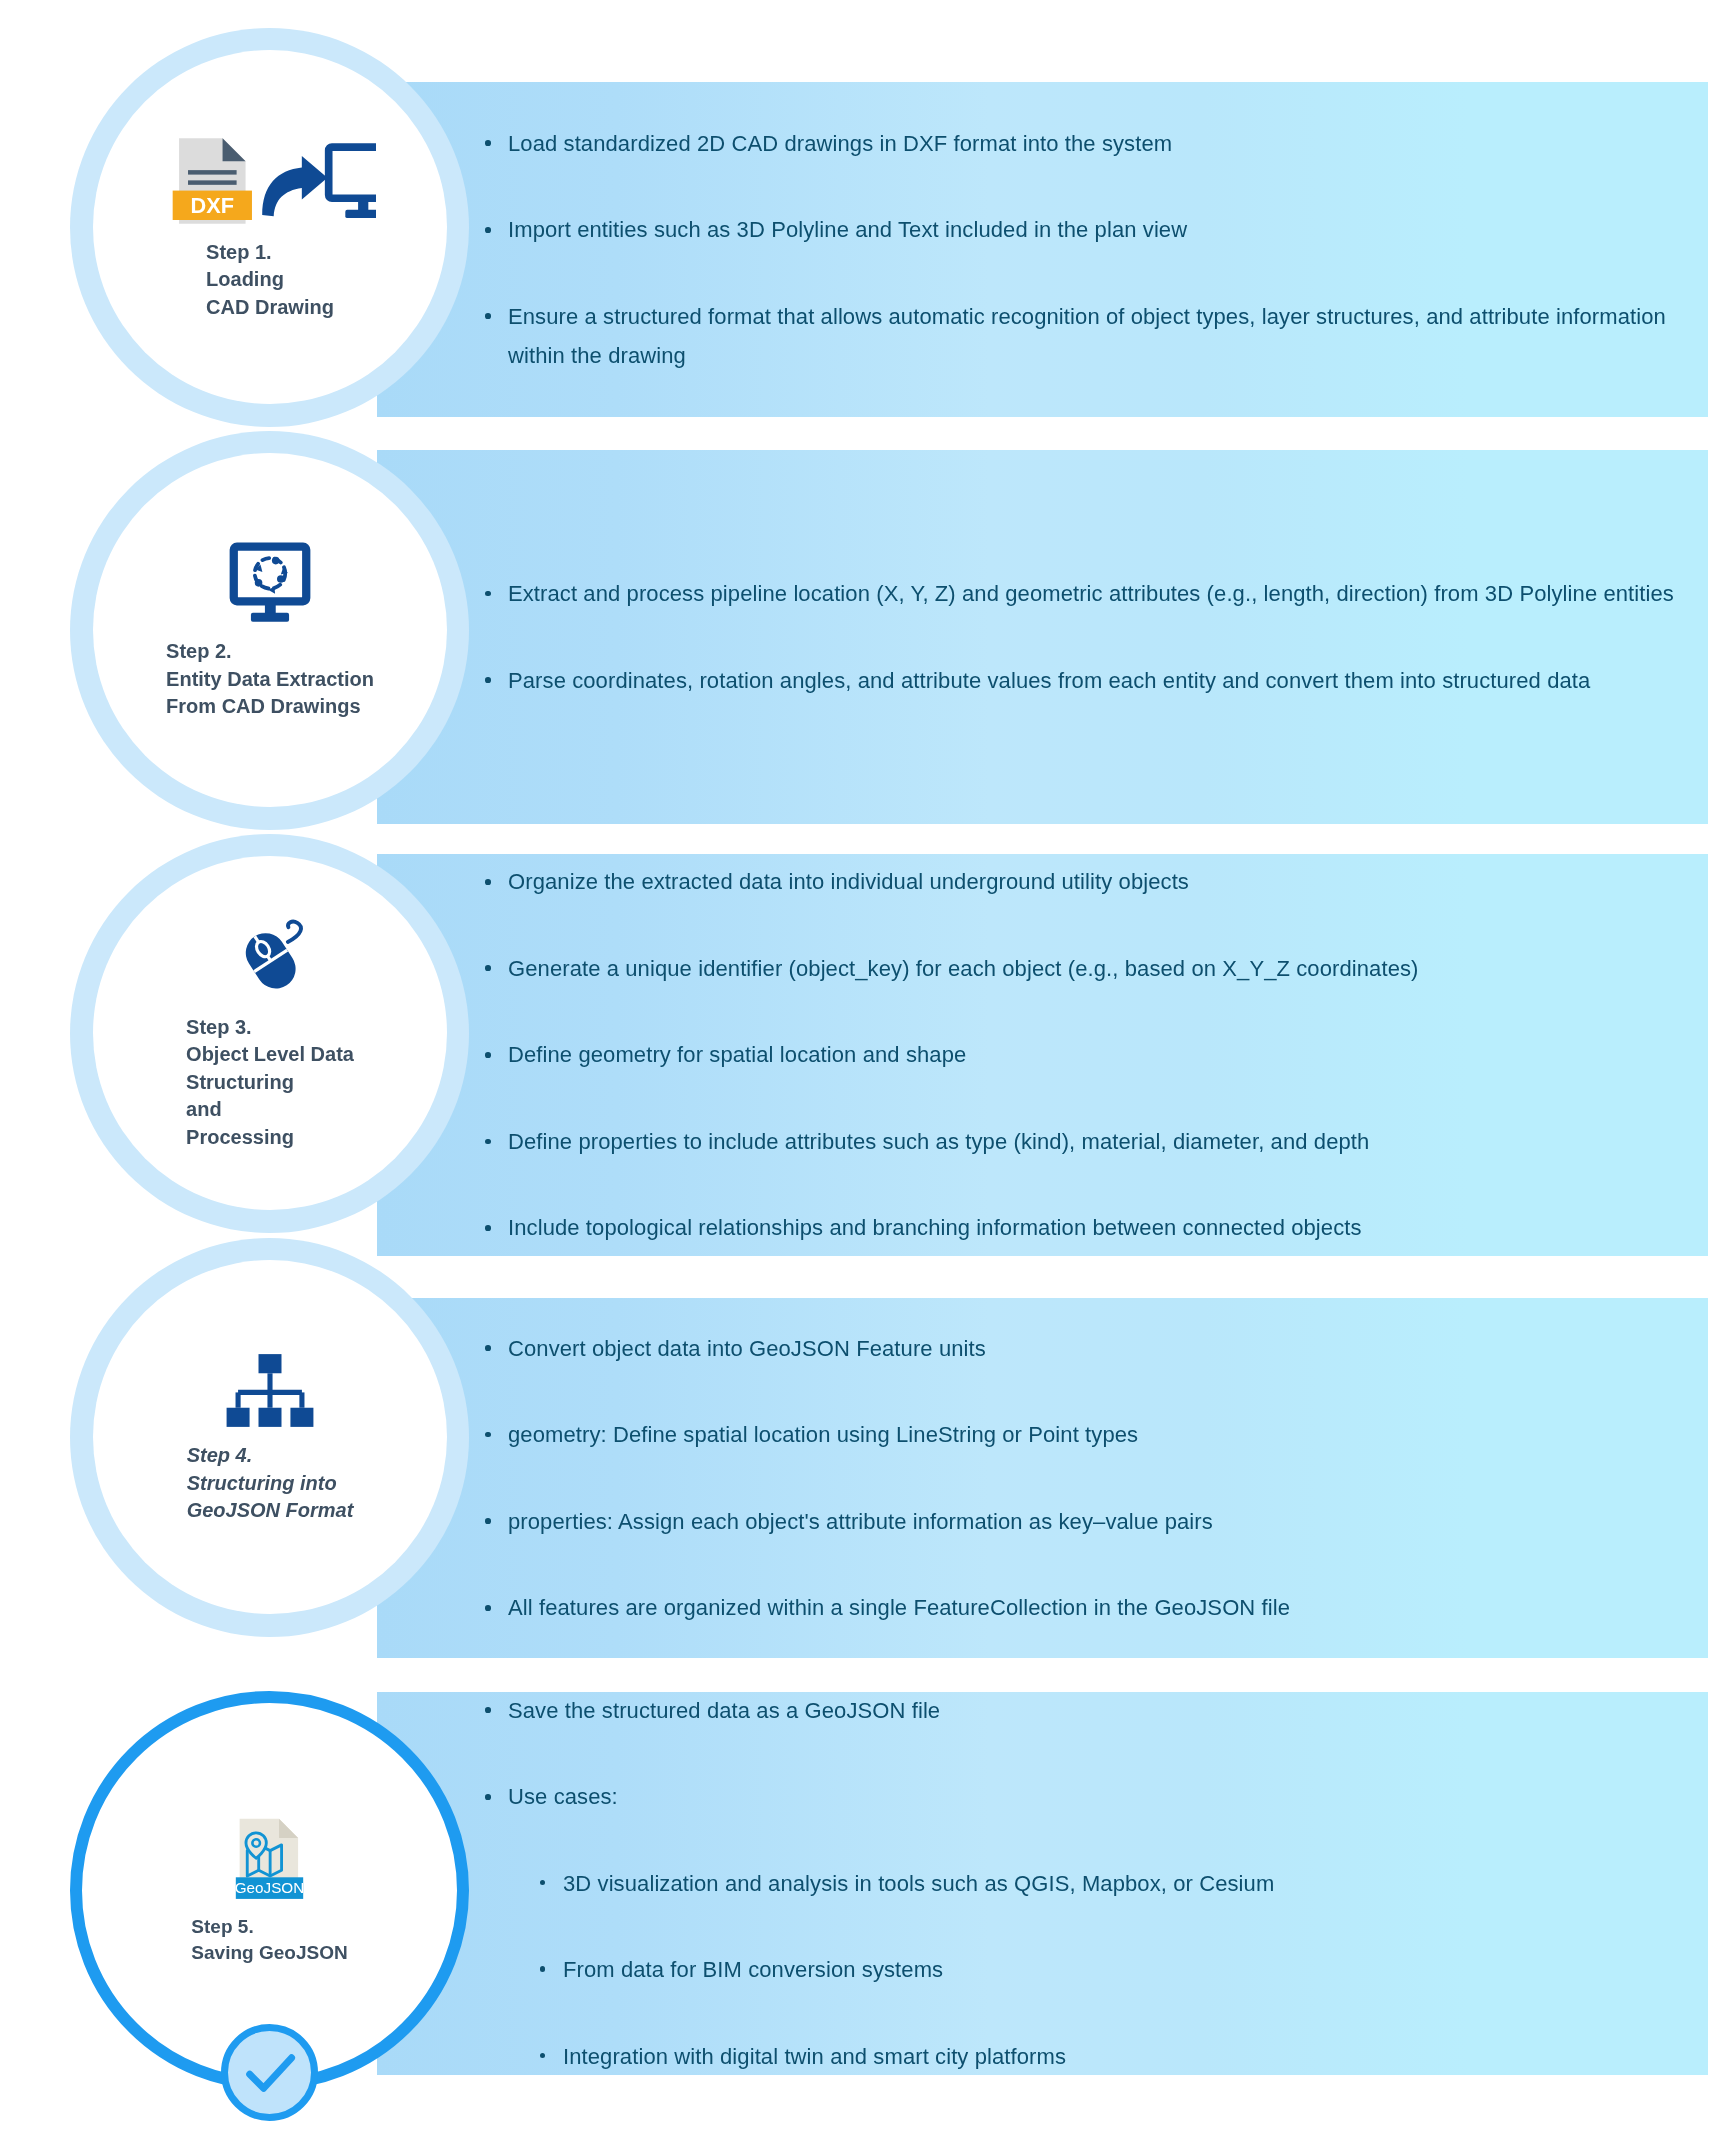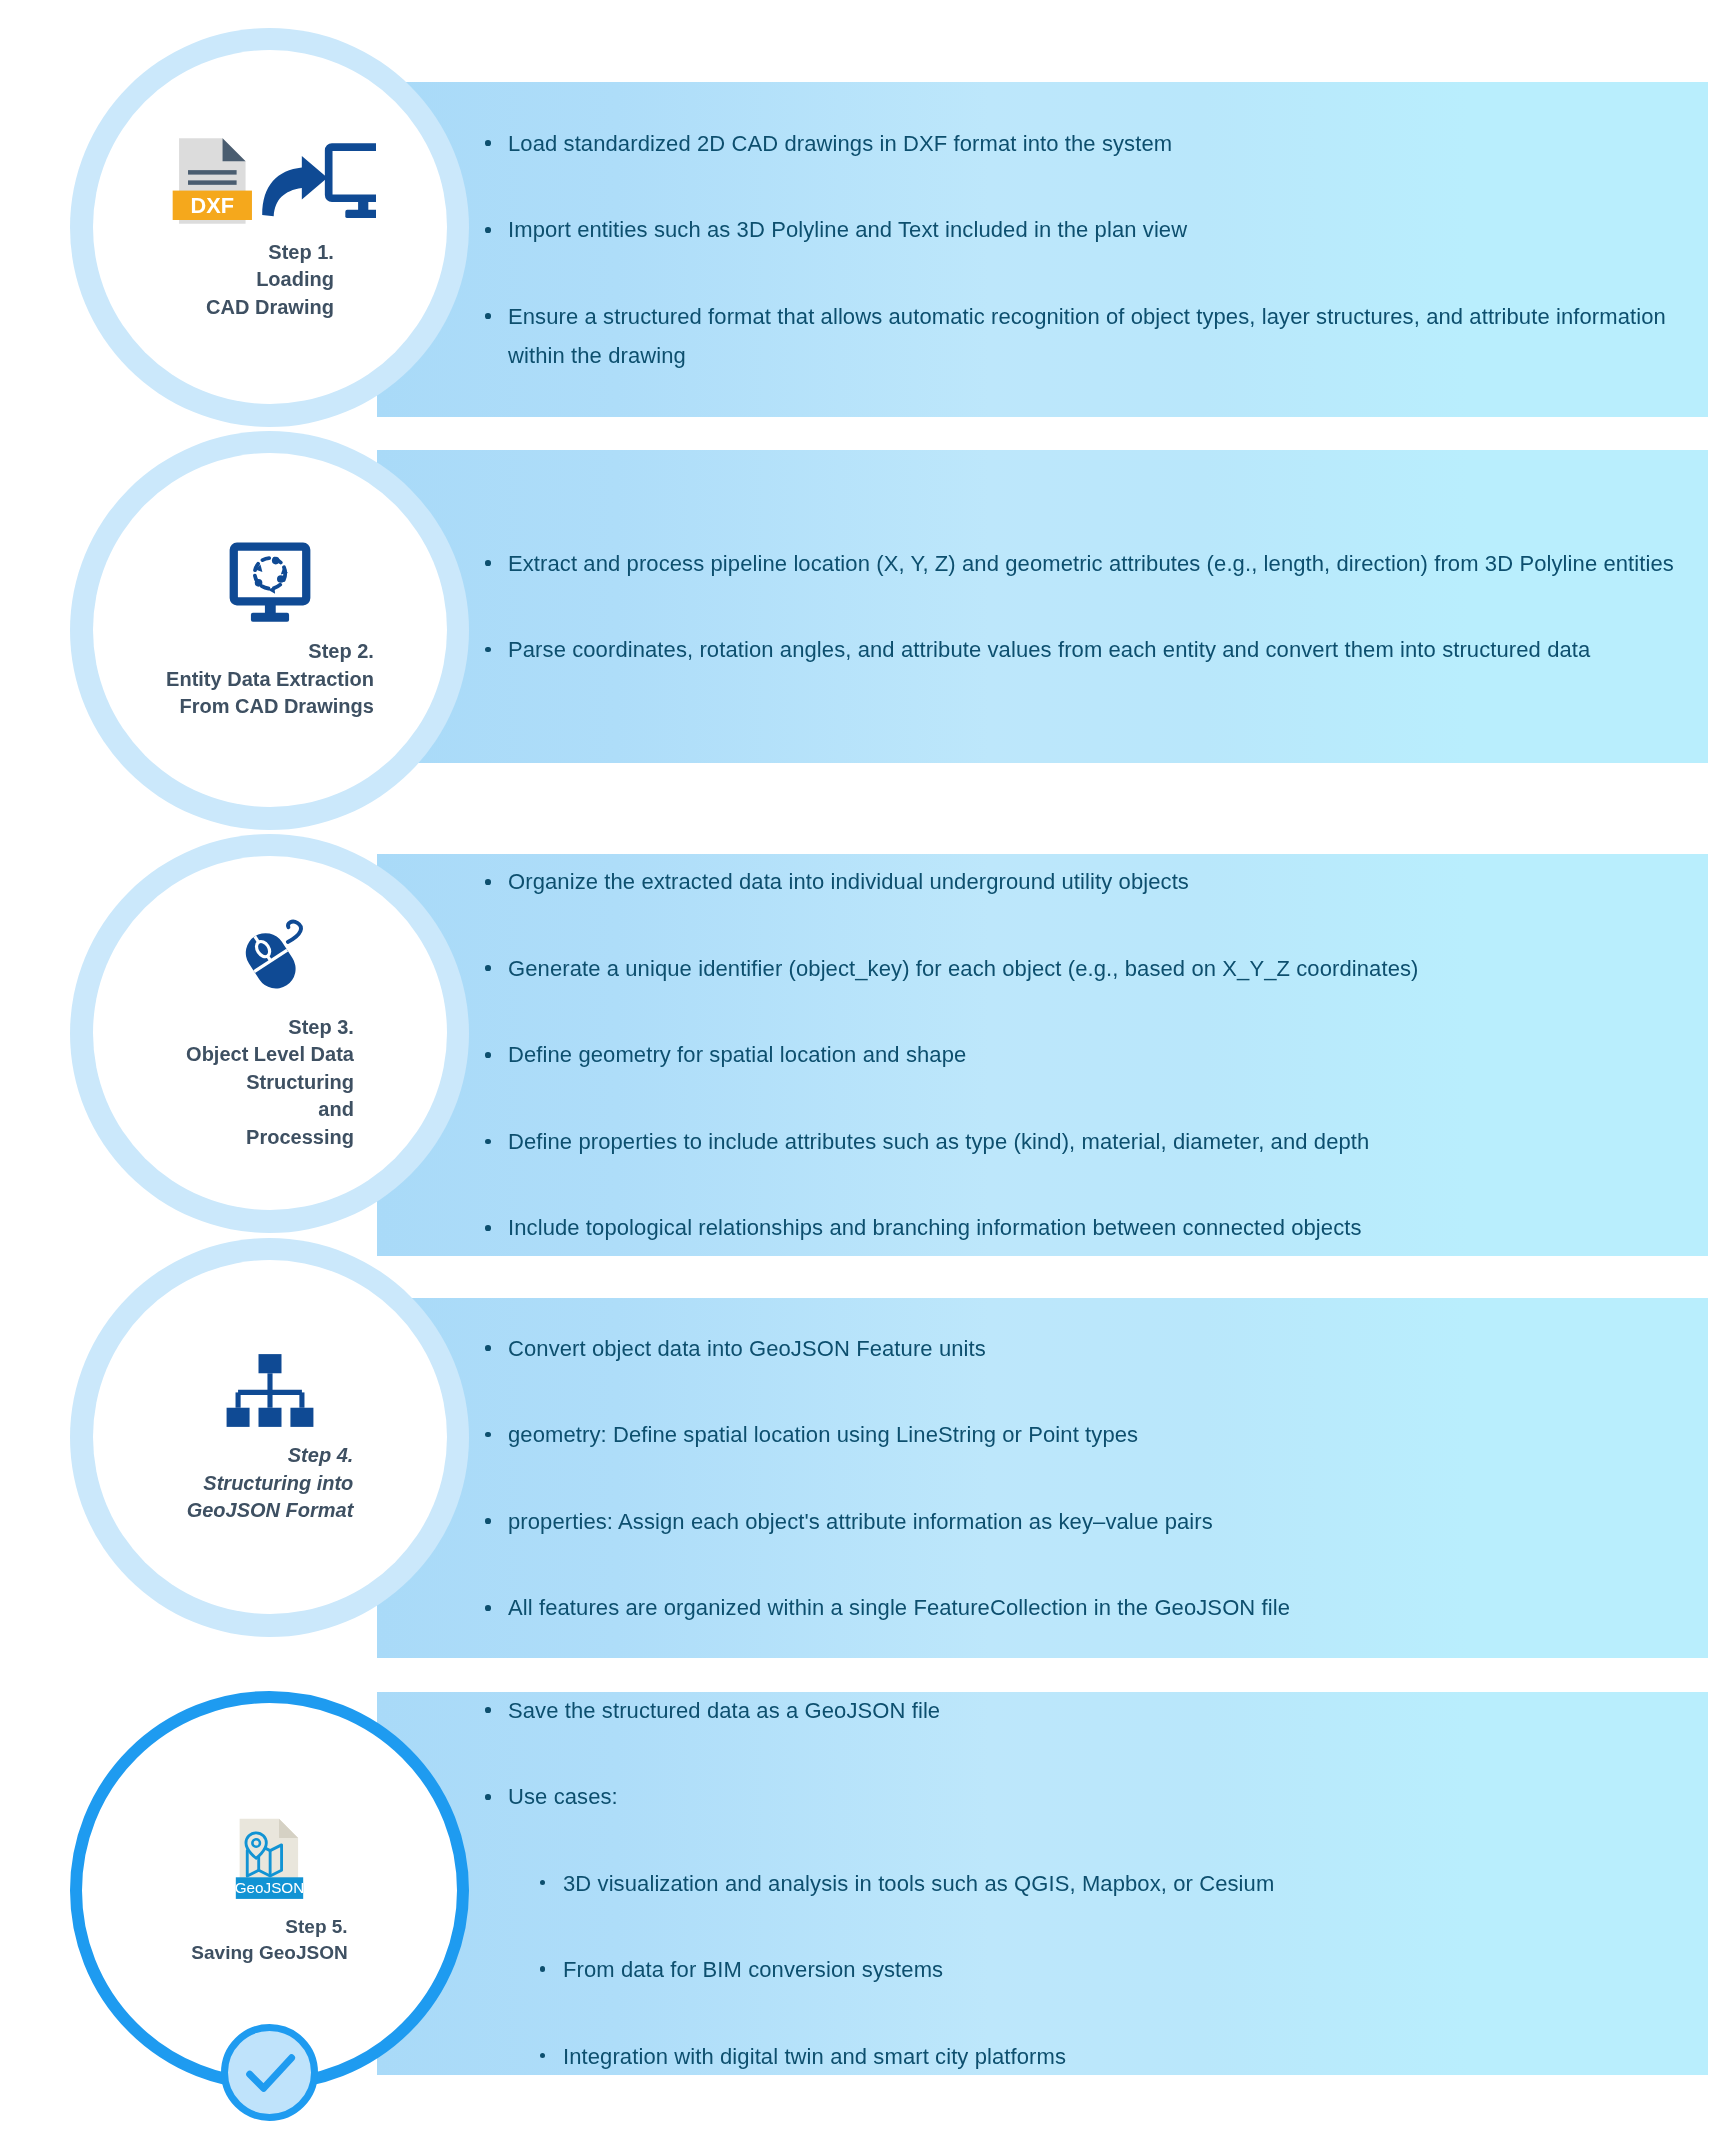--- a/index.html
+++ b/index.html
@@ -87,21 +87,21 @@
     display: flex;
     align-items: center;
     justify-content: center;
     margin-bottom: 10.2px;
   }
   .node-label {
     color: #3e5062;
     font-weight: bold;
     font-size: 20px;
     line-height: 1.38;
-    text-align: right;
+    text-align: left;
     white-space: pre-line;
   }
   .node-label.sm { font-size: 19px; }
 
   
   .check-badge {
     position: absolute;
     width: 97px;
     height: 97px;
     border-radius: 50%;
@@ -118,21 +118,21 @@
 <div id="stage">
 
   <div class="panel" style="top:82px; height:335px;">
     <div class="panel-body">
       <div class="bullet">Load standardized 2D CAD drawings in DXF format into the system</div>
       <div class="bullet">Import entities such as 3D Polyline and Text included in the plan view</div>
       <div class="bullet">Ensure a structured format that allows automatic recognition of object types, layer structures, and attribute information within the drawing</div>
     </div>
   </div>
 
-  <div class="panel" style="top:450px; height:313px;">
+  <div class="panel" style="top:450px; height:374px;">
     <div class="panel-body">
       <div class="bullet">Extract and process pipeline location (X, Y, Z) and geometric attributes (e.g., length, direction) from 3D Polyline entities</div>
       <div class="bullet">Parse coordinates, rotation angles, and attribute values from each entity and convert them into structured data</div>
     </div>
   </div>
 
   <div class="panel" style="top:854px; height:402px;">
     <div class="panel-body">
       <div class="bullet">Organize the extracted data into individual underground utility objects</div>
       <div class="bullet">Generate a unique identifier (object_key) for each object (e.g., based on X_Y_Z coordinates)</div>

